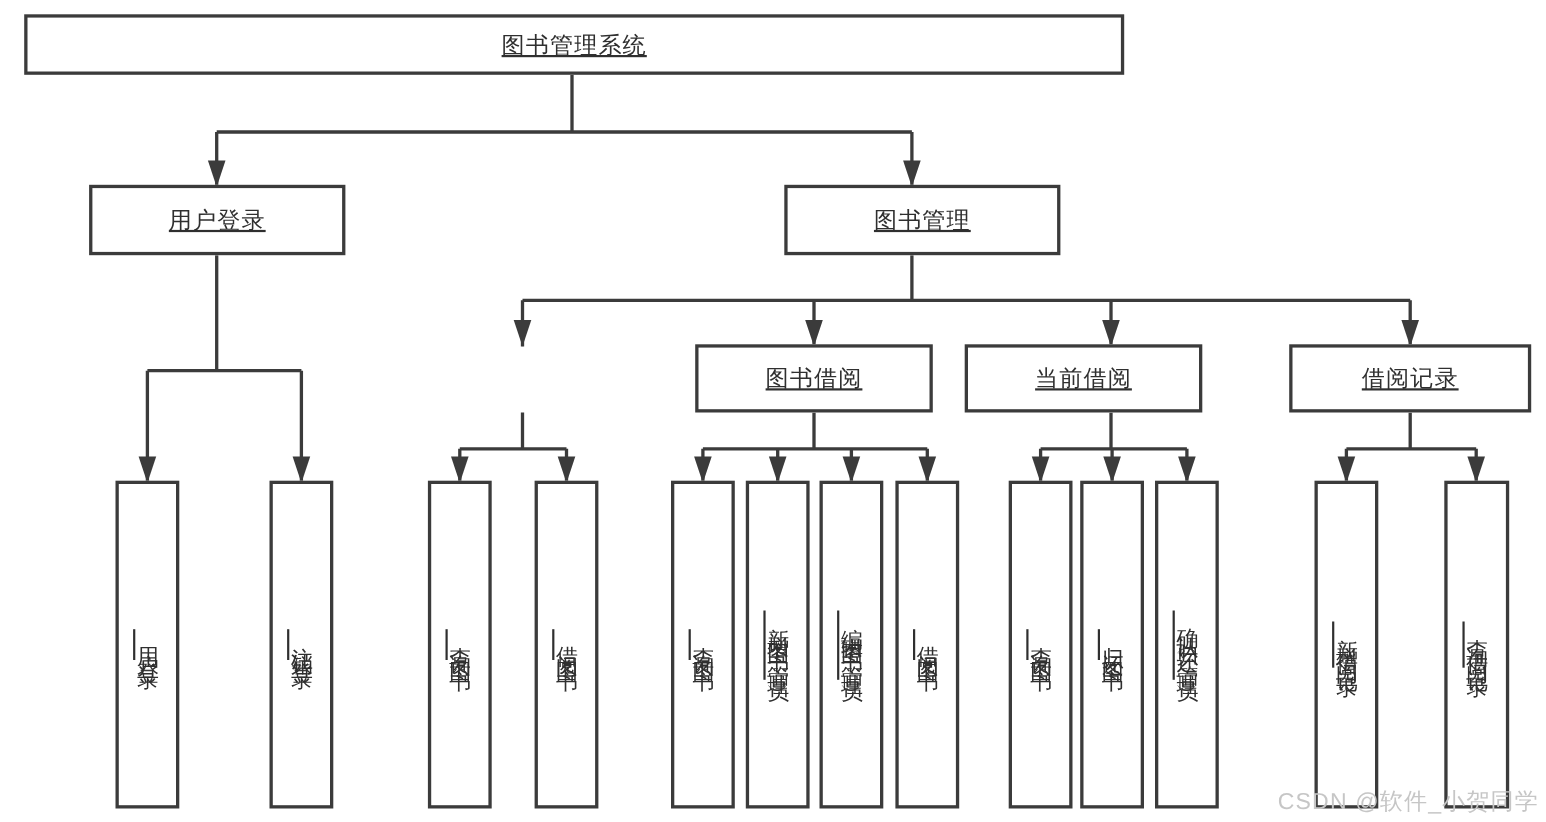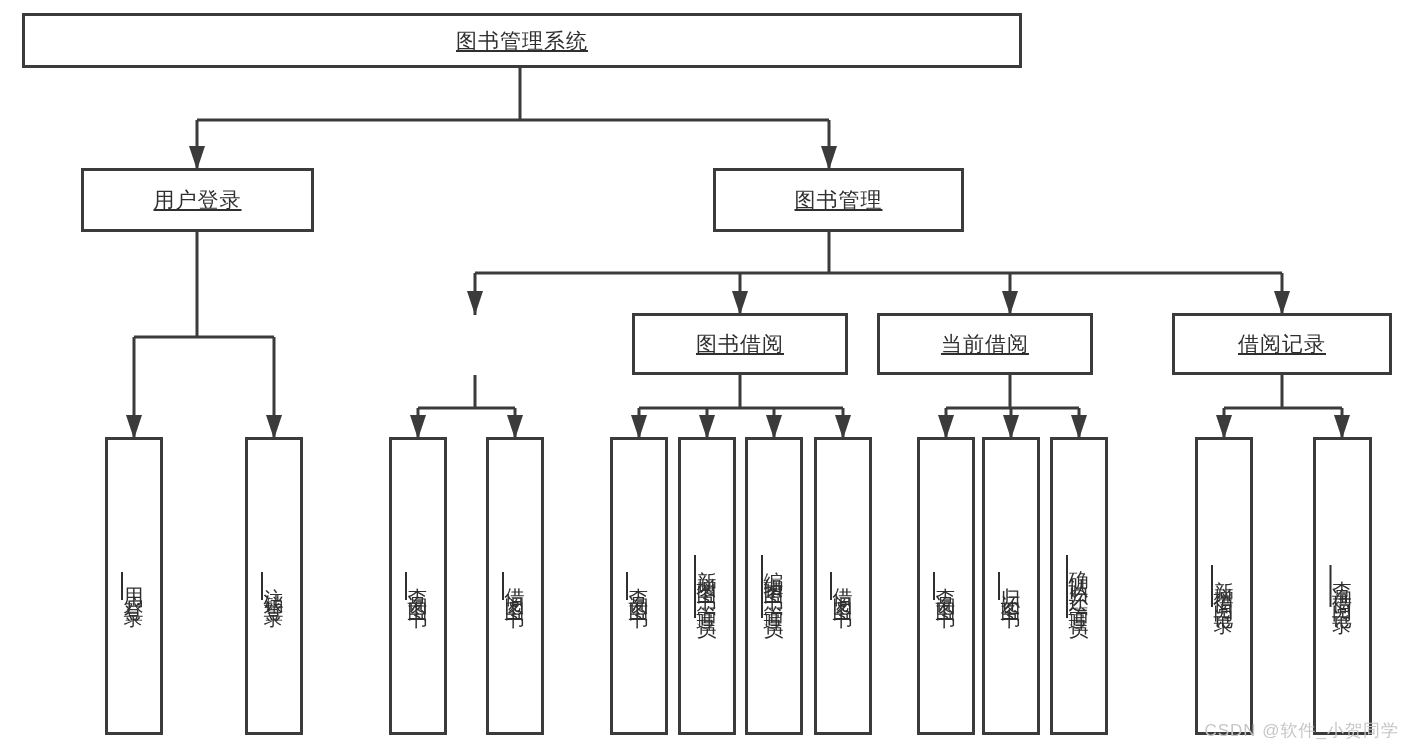--- a/index.html
+++ b/index.html
@@ -42,21 +42,21 @@
     writing-mode: vertical-rl;
     text-orientation: mixed;
     font-size: 20px;
     letter-spacing: 7px;
     line-height: 1;
   }
   .watermark {
     position: absolute;
     right: 6px;
     bottom: 5px;
-    font-size: 17px;
+    font-size: 21px;
     color: #c6c6c6;
     letter-spacing: 1px;
     z-index: 3;
     white-space: nowrap;
   }
 </style>
 </head>
 <body>
 
 <div id="stage">

